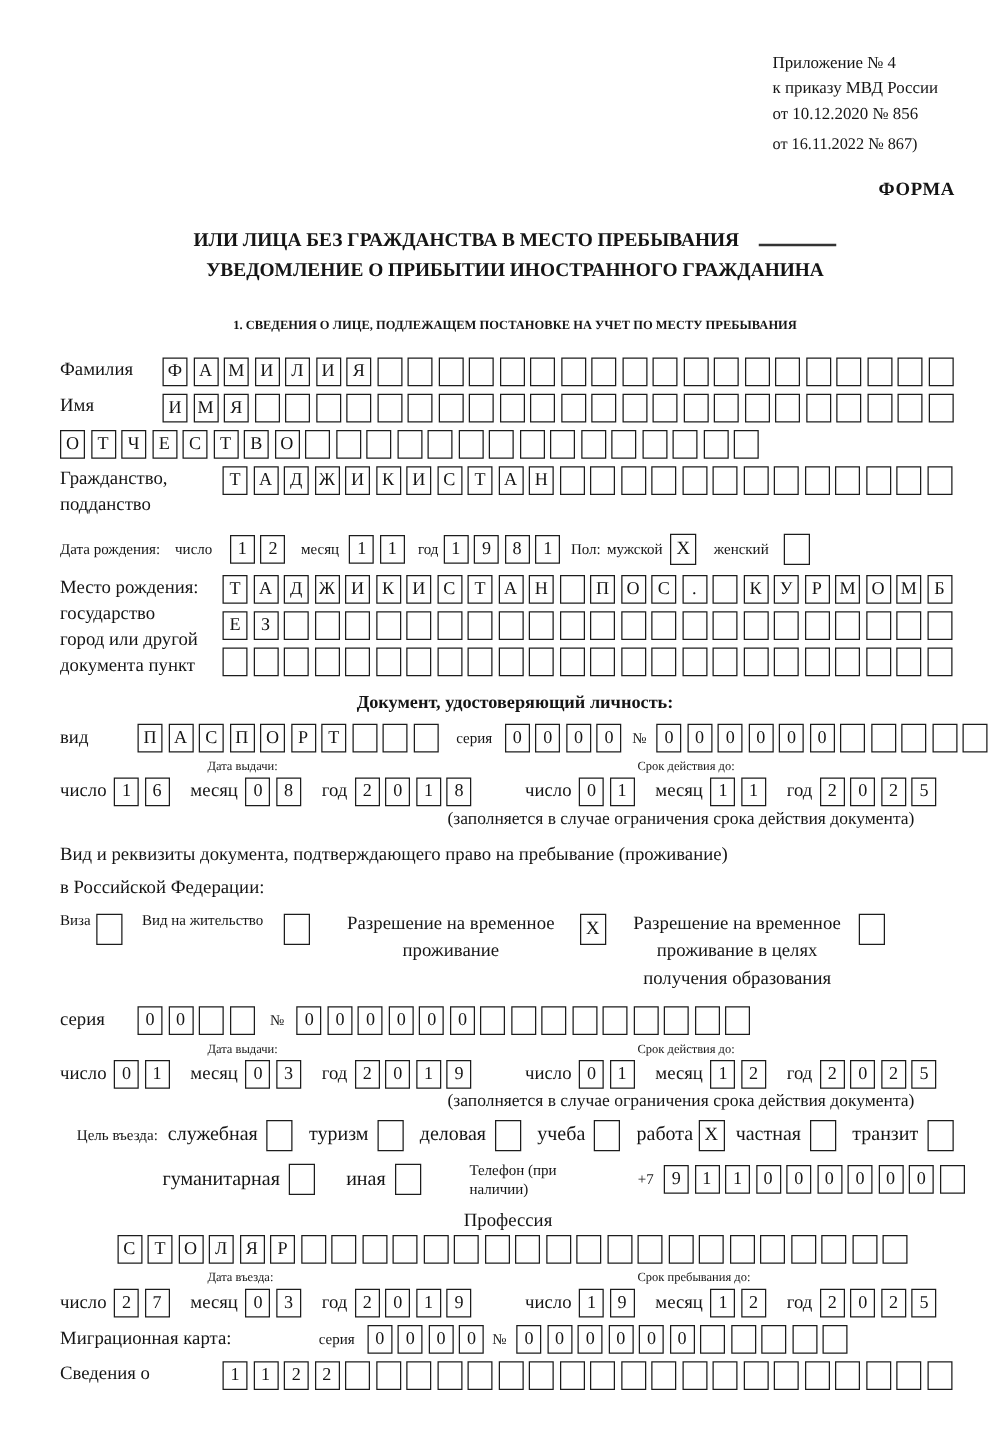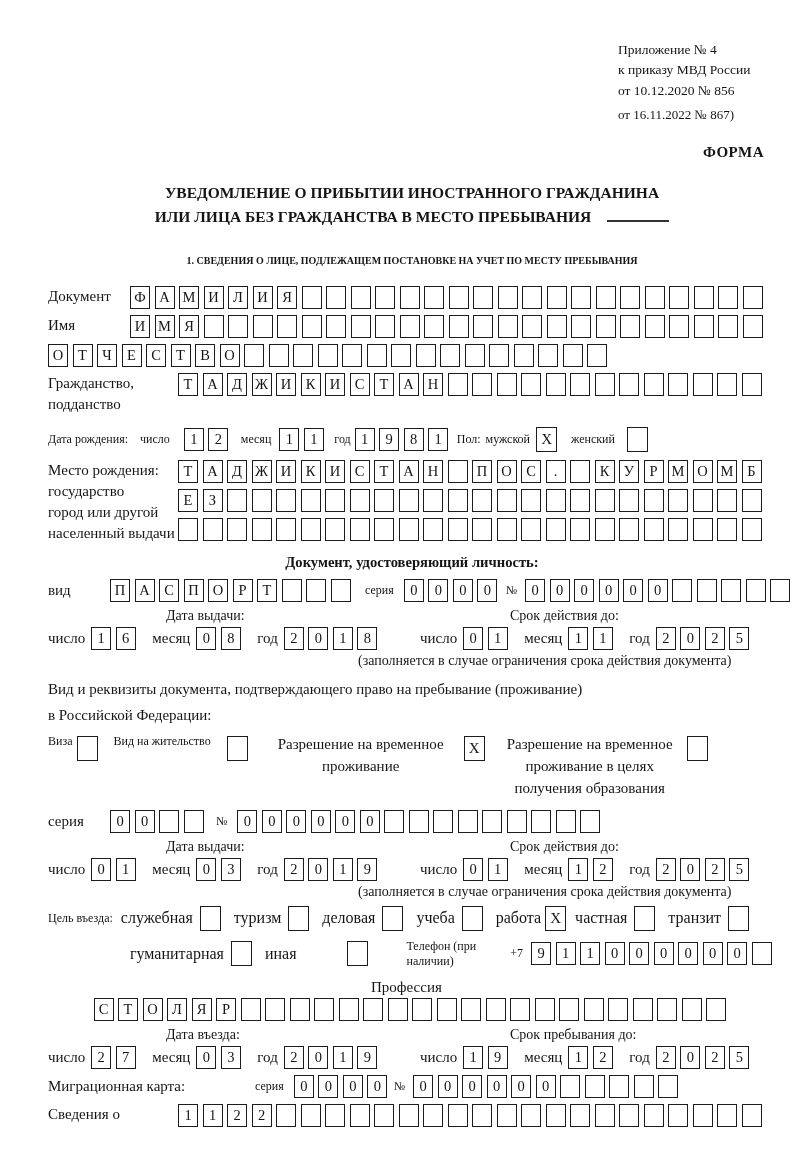--- a/index.html
+++ b/index.html
@@ -16,32 +16,32 @@
   .lw82{width:82px;} .lw130{width:130px;} .lw157{width:157px;} .lw205{width:207px;}
   .cells{display:inline-flex;flex:none;}
   .cell{box-sizing:border-box;flex:none;display:inline-block;width:20px;height:23px;border:1.8px solid #1c1c1c;margin-right:4.5px;text-align:center;font-size:14.5px;line-height:20px;background:#fff;}
   .cbox{box-sizing:border-box;flex:none;display:inline-block;width:21px;height:25px;border:1.8px solid #1c1c1c;text-align:center;font-size:15px;line-height:22px;background:#fff;}
   .inline-lbl{font-size:12px;}
   .mt2{margin-top:2px;}
   .center-heading{ text-align:center;font-weight:bold;font-size:14.6px;margin:10px 0 8px 0;}
   .date-pair{display:flex;margin-bottom:2px;}
   .dp-left{width:372px;flex:none;}
   .dp-right{flex:none;}
-  .date-head{font-size:14px;margin-bottom:3px;}
+  .date-head{font-size:10px;margin-bottom:3px;}
   .dp-left .date-head{margin-left:118px;}
   .dp-right .date-head{margin-left:90px;}
   .date-fields{display:flex;align-items:center;}
   .date-fields .dlabel{font-size:15px;margin-right:6px;}
   .date-fields .gap{margin-left:12px;}
   .note{font-size:14px;white-space:nowrap;margin-top:3px;margin-left:-62px;}
   .intro{font-size:15px;line-height:1.7;margin-top:8px;}
   .permit-row{display:flex;align-items:flex-start;margin:6px 0 10px 0;}
   .permit-row .opt{display:flex;align-items:flex-start;}
   .ctr{text-align:center;font-size:15px;line-height:1.45;}
-  .purpose-row{display:flex;align-items:center;margin-bottom:8px;flex-wrap:nowrap;}
+  .purpose-row{display:flex;align-items:center;margin-bottom:8px;flex-wrap:nowrap;justify-content:center;}
   .purpose-row .opt{display:flex;align-items:center;margin-right:13px;}
   .purpose-row .opt .cbox{margin-left:7px;}
   .reps{display:flex;}
   .reps-rows .row{margin-bottom:7px;}
 </style>
 </head>
 <body>
 
 <div class="page">
 
@@ -50,28 +50,28 @@
     <div>к приказу МВД России</div>
     <div>от 10.12.2020 № 856</div>
     <div class="rev">
       <div>от 16.11.2022 № 867)</div>
     </div>
   </div>
 
   <div class="form-label">ФОРМА</div>
 
   <div class="title">
+    <div><span>ИЛИ ЛИЦА БЕЗ ГРАЖДАНСТВА В МЕСТО ПРЕБЫВАНИЯ</span><span class="blank-line"></span></div>
     <div>УВЕДОМЛЕНИЕ О ПРИБЫТИИ ИНОСТРАННОГО ГРАЖДАНИНА</div>
-    <div><span>ИЛИ ЛИЦА БЕЗ ГРАЖДАНСТВА В МЕСТО ПРЕБЫВАНИЯ</span><span class="blank-line"></span></div>
   </div>
 
   <div class="sec-heading">1. СВЕДЕНИЯ О ЛИЦЕ, ПОДЛЕЖАЩЕМ ПОСТАНОВКЕ НА УЧЕТ ПО МЕСТУ ПРЕБЫВАНИЯ</div>
 
   <div class="row">
-    <span class="lbl lw82">Документ</span>
+    <span class="lbl lw82">Фамилия</span>
     <span class="cells">
         <span class="cell">Ф</span>
         <span class="cell">А</span>
         <span class="cell">М</span>
         <span class="cell">И</span>
         <span class="cell">Л</span>
         <span class="cell">И</span>
         <span class="cell">Я</span>
         <span class="cell"></span>
         <span class="cell"></span>
@@ -212,21 +212,21 @@
     <span class="cbox">X</span>
     <span class="inline-lbl" style="margin-left:14px;margin-right:12px;">женский</span>
     <span class="cbox"></span>
   </div>
 
   <div class="row" style="margin-top:8px;">
     <span class="lbl lw130">
       <span>Место рождения:</span><br>
       <span>государство</span><br>
       <span>город или другой</span><br>
-      <span>населенный выдачи</span>
+      <span>документа пункт</span>
     </span>
     <span>
       <div class="row">
           <span class="cells">
             <span class="cell">Т</span>
             <span class="cell">А</span>
             <span class="cell">Д</span>
             <span class="cell">Ж</span>
             <span class="cell">И</span>
             <span class="cell">К</span>
@@ -533,21 +533,21 @@
         <span>транзит</span>
         <span class="cbox"></span>
       </span>
   </div>
 
   <div class="purpose-row">
     <span class="opt" style="margin-left:82px;">
         <span>гуманитарная</span>
         <span class="cbox"></span>
       </span>
-    <span class="opt" style="margin-left:0;gap:43px;">
+    <span class="opt" style="margin-left:12px;">
         <span>иная</span>
         <span class="cbox"></span>
       </span>
     <span class="inline-lbl" style="margin-left:26px;">Телефон (при наличии)</span>
     <span class="inline-lbl" style="margin-left:30px;margin-right:8px;">+7</span>
     <span class="cells">
         <span class="cell">9</span>
         <span class="cell">1</span>
         <span class="cell">1</span>
         <span class="cell">0</span>

